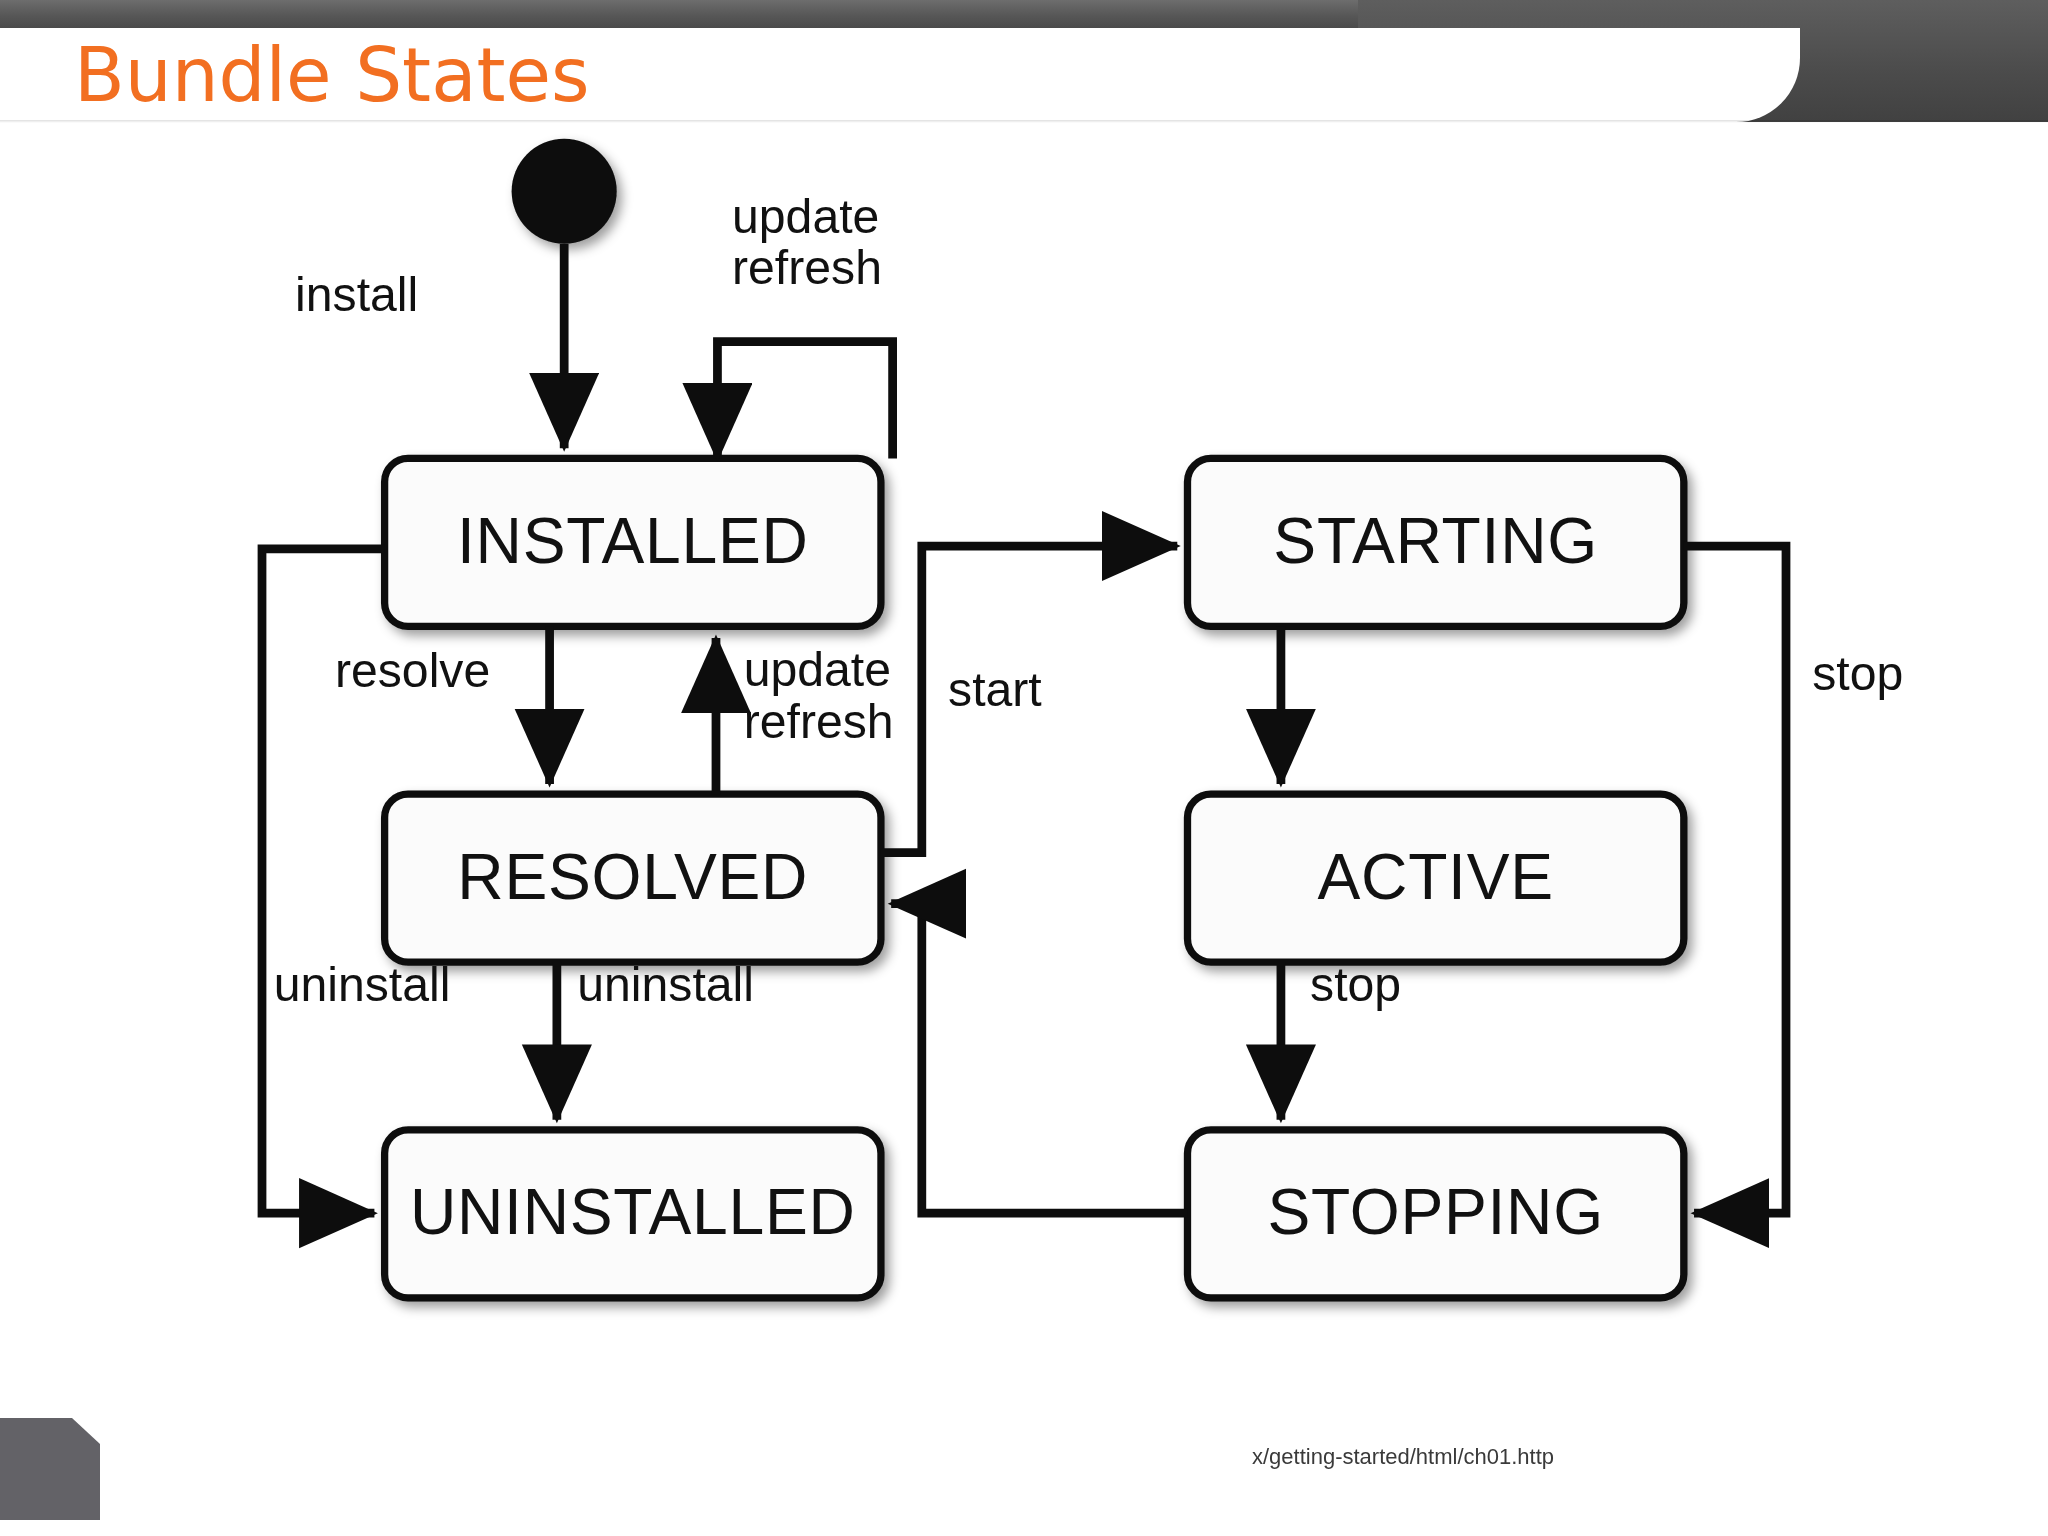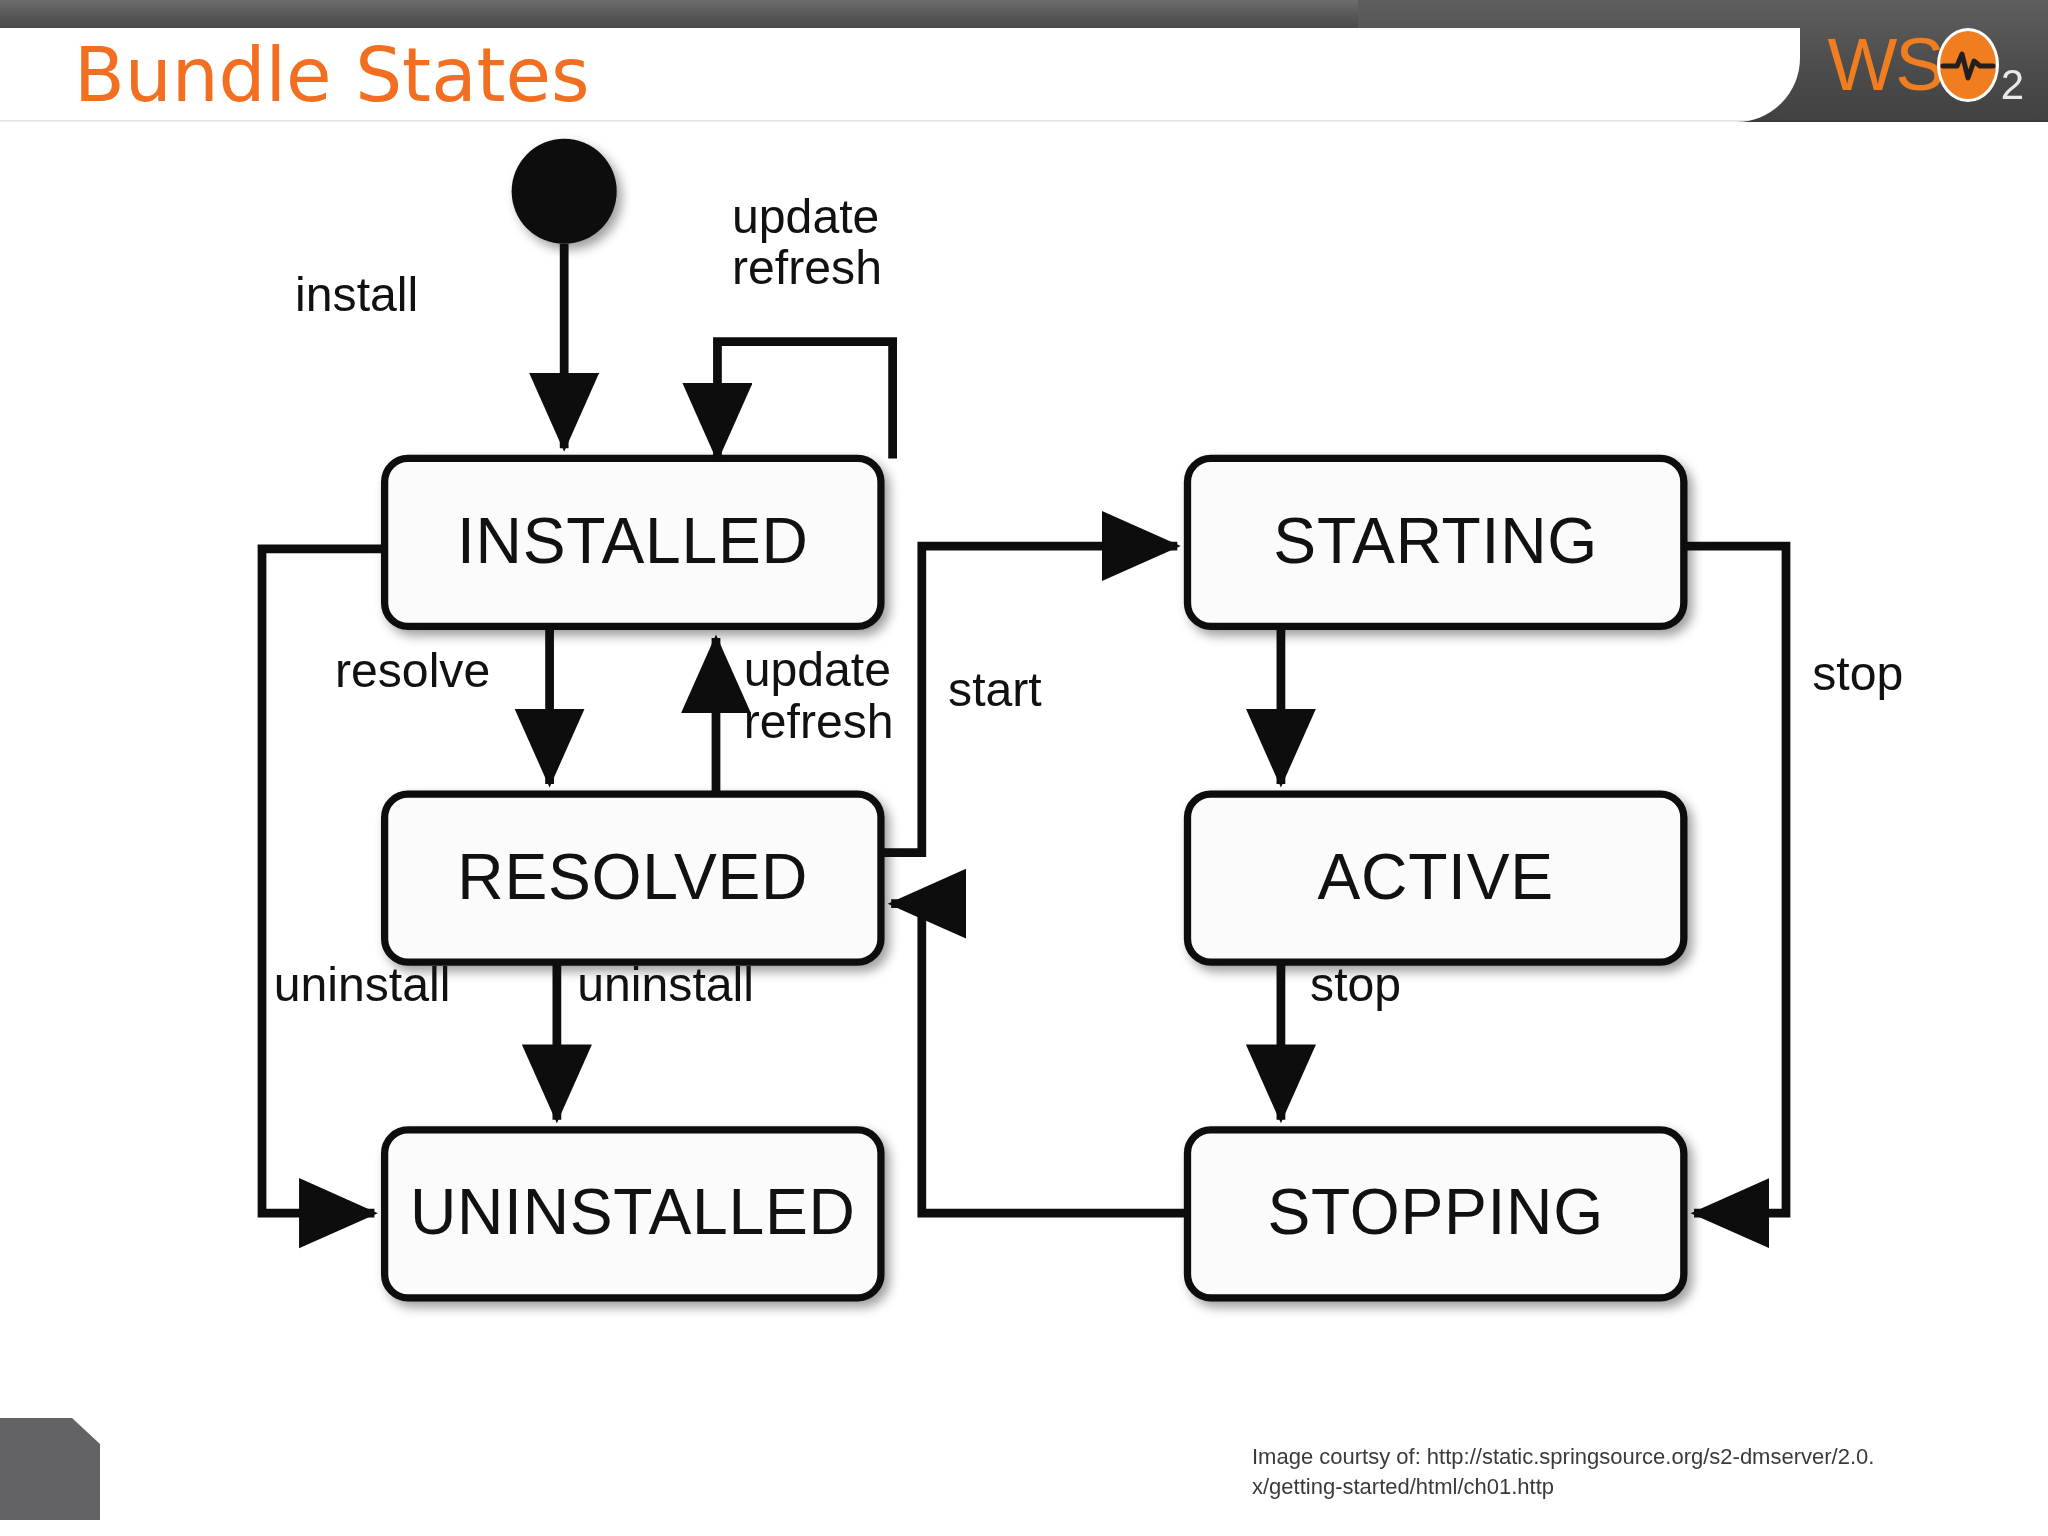--- a/index.html
+++ b/index.html
@@ -139,30 +139,20 @@
 
 <div id="slide">
 
   <div class="top-bar"></div>
   <div class="header-tab"></div>
   <div class="notch"></div>
   <div class="notch-shadow"></div>
 
   <div class="page-title">Bundle States</div>
 
-  <div class="logo">
-    <span class="logo-ws">WS</span>
-    <span class="logo-o">
-      <span class="ring"></span>
-      <svg viewBox="0 0 62 74" width="62" height="74" aria-hidden="true">
-        <path d="M6 38 L20 38 L25 26 L31 50 L37 33 L43 38 L56 38" fill="none" stroke="#231f20" stroke-width="5" stroke-linejoin="round" stroke-linecap="round"></path>
-      </svg>
-    </span>
-    <span class="logo-sub">2</span>
-  </div>
 
   <div id="diagram">
     <svg width="2048" height="1270" viewBox="0 0 1400 870" xmlns="http://www.w3.org/2000/svg">
       <defs>
         <marker id="ah" markerWidth="10" markerHeight="10" refX="8.6" refY="4" orient="auto" markerUnits="strokeWidth">
           <path d="M0,0 L0,8 L9,4 z" fill="#0d0d0d"></path>
         </marker>
         <filter id="bshadow" x="-25%" y="-25%" width="160%" height="180%">
           <feDropShadow dx="3.5" dy="4" stdDeviation="3.5" flood-color="#000" flood-opacity="0.38"></feDropShadow>
         </filter>
@@ -255,17 +245,16 @@
 
       <g>
         <path d="M812,742 L630,742 L630,530 L609,530" fill="none" stroke="#0d0d0d" stroke-width="6" marker-end="url(#ah)"></path>
       </g>
     </svg>
   </div>
 
   <div class="corner-tab"></div>
 
   <div class="credit">
-    <div>Image courtsy of: http://static.springsource.org/s2-dmserver/2.0.</div>
     <div>x/getting-started/html/ch01.http</div>
   </div>
 
 </div>
 
 </body></html>

